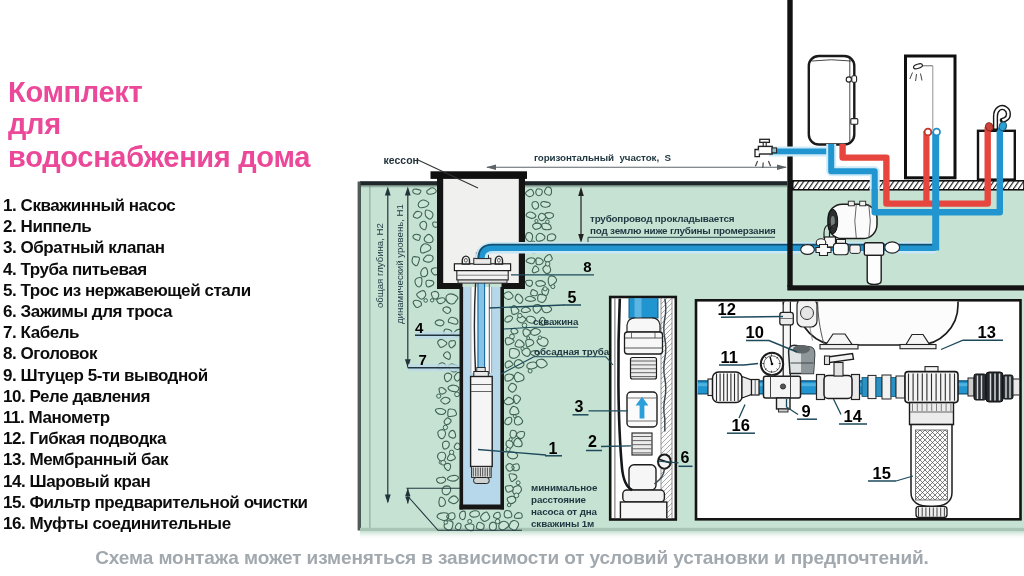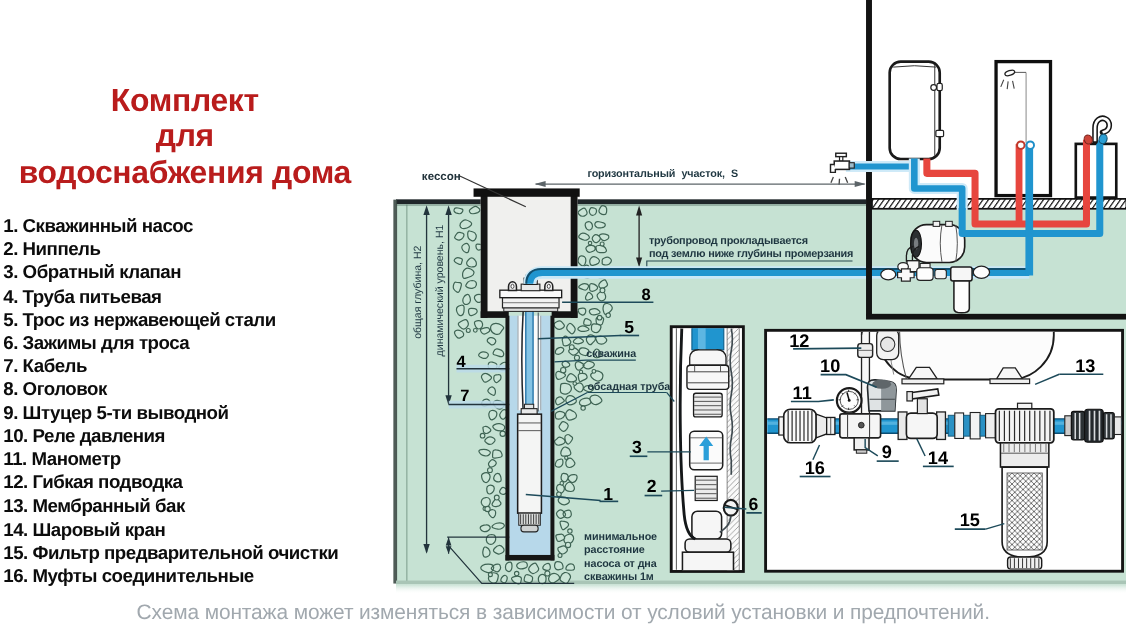--- a/index.html
+++ b/index.html
@@ -1,23 +1,23 @@
 <!DOCTYPE html>
 <html><head><meta charset="utf-8">
 <style>
 html,body { margin:0; padding:0; width:1024px; height:576px; overflow:hidden; background:#fff; }
 * { box-sizing:border-box; }
 .wrap { position:relative; width:1024px; height:576px; font-family:"Liberation Sans", sans-serif; }
 svg { position:absolute; left:0; top:0; }
-.title { position:absolute; left:8px; top:75.5px; width:320px; text-align:center;
-  font-size:29px; line-height:32.8px; font-weight:bold; color:#b91c1c; letter-spacing:-0.3px; }
+.title { position:absolute; left:8px; top:75.5px; width:320px; text-align:left;
+  font-size:29px; line-height:32.8px; font-weight:bold; color:#ec4899; letter-spacing:-0.3px; }
 .list { position:absolute; left:3px; top:195px; font-size:17px; line-height:21.2px;
   font-weight:bold; color:#0c0c0c; white-space:pre; letter-spacing:-0.45px; }
 .caption { position:absolute; left:0; top:546.5px; width:1024px; text-align:center;
-  font-size:19px; font-weight:normal; color:#a1a8ae; letter-spacing:-0.1px; }
+  font-size:19px; font-weight:bold; color:#a1a8ae; letter-spacing:-0.1px; }
 </style></head>
 <body>
 <div class="wrap">
 <svg width="1024" height="576" viewBox="0 0 1024 576">
 <defs>
 <pattern id="floorhatch" width="5" height="9" patternUnits="userSpaceOnUse" patternTransform="skewX(-35)">
   <rect width="5.5" height="9" fill="#ffffff"></rect>
   <rect x="0" width="1.35" height="9" fill="#1a1a1a"></rect>
 </pattern>
 <pattern id="wallhatch" width="5" height="5" patternUnits="userSpaceOnUse">

